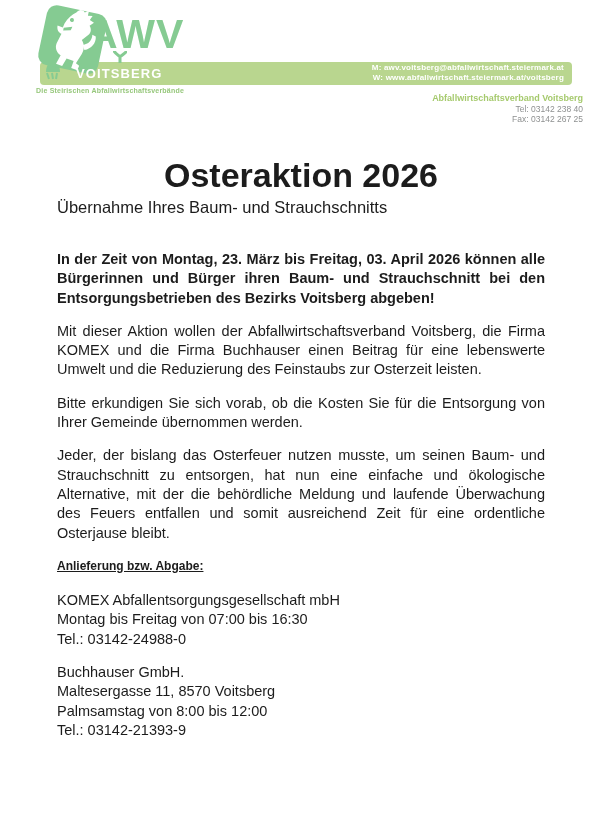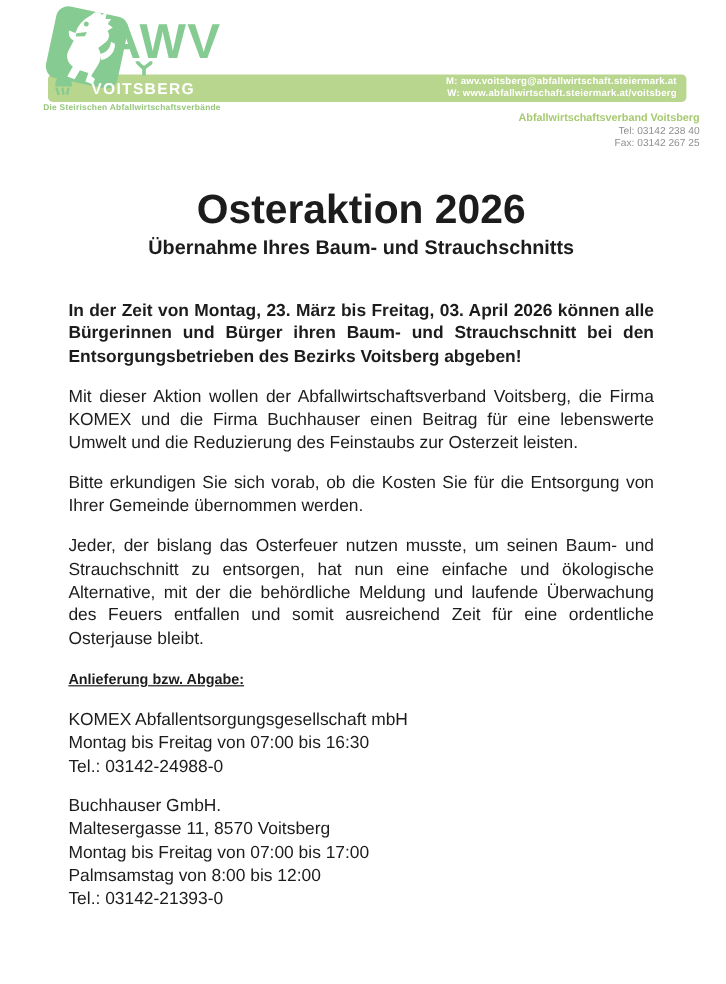--- a/index.html
+++ b/index.html
@@ -62,22 +62,22 @@
     color:var(--tagline-green);font-weight:700;font-size:7px;letter-spacing:.2px;
   }
 
   
   .doc{padding:160px 60px 0 57px;}
   .doc-title{
     margin:0;text-align:center;
     font-size:34px;line-height:30px;font-weight:700;
   }
   .doc-subtitle{
-    margin:9px 0 0 0;text-align:center;
-    font-size:16.5px;line-height:17px;font-weight:700;
+    margin:9px 0 0 0;
+    font-size:16.5px;line-height:17px;font-weight:400;
   }
   .doc-daterange{
     margin:13px 0 0 0;text-align:center;
     font-size:16.5px;line-height:17px;font-weight:700;
   }
   .doc p{
     margin:0 0 14px 0;
     font-size:14.5px;line-height:19.3px;
     text-align:justify;
   }
@@ -151,19 +151,18 @@
 
     <div class="location">
       <div>KOMEX Abfallentsorgungsgesellschaft mbH</div>
       <div>Montag bis Freitag von 07:00 bis 16:30</div>
       <div>Tel.: 03142-24988-0</div>
     </div>
 
     <div class="location">
       <div>Buchhauser GmbH.</div>
       <div>Maltesergasse 11, 8570 Voitsberg</div>
-      <div>Montag bis Freitag von 07:00 bis 17:00</div>
       <div>Palmsamstag von 8:00 bis 12:00</div>
-      <div>Tel.: 03142-21393-0</div>
+      <div>Tel.: 03142-21393-9</div>
     </div>
 
   </main>
 </div>
 
 </body></html>

